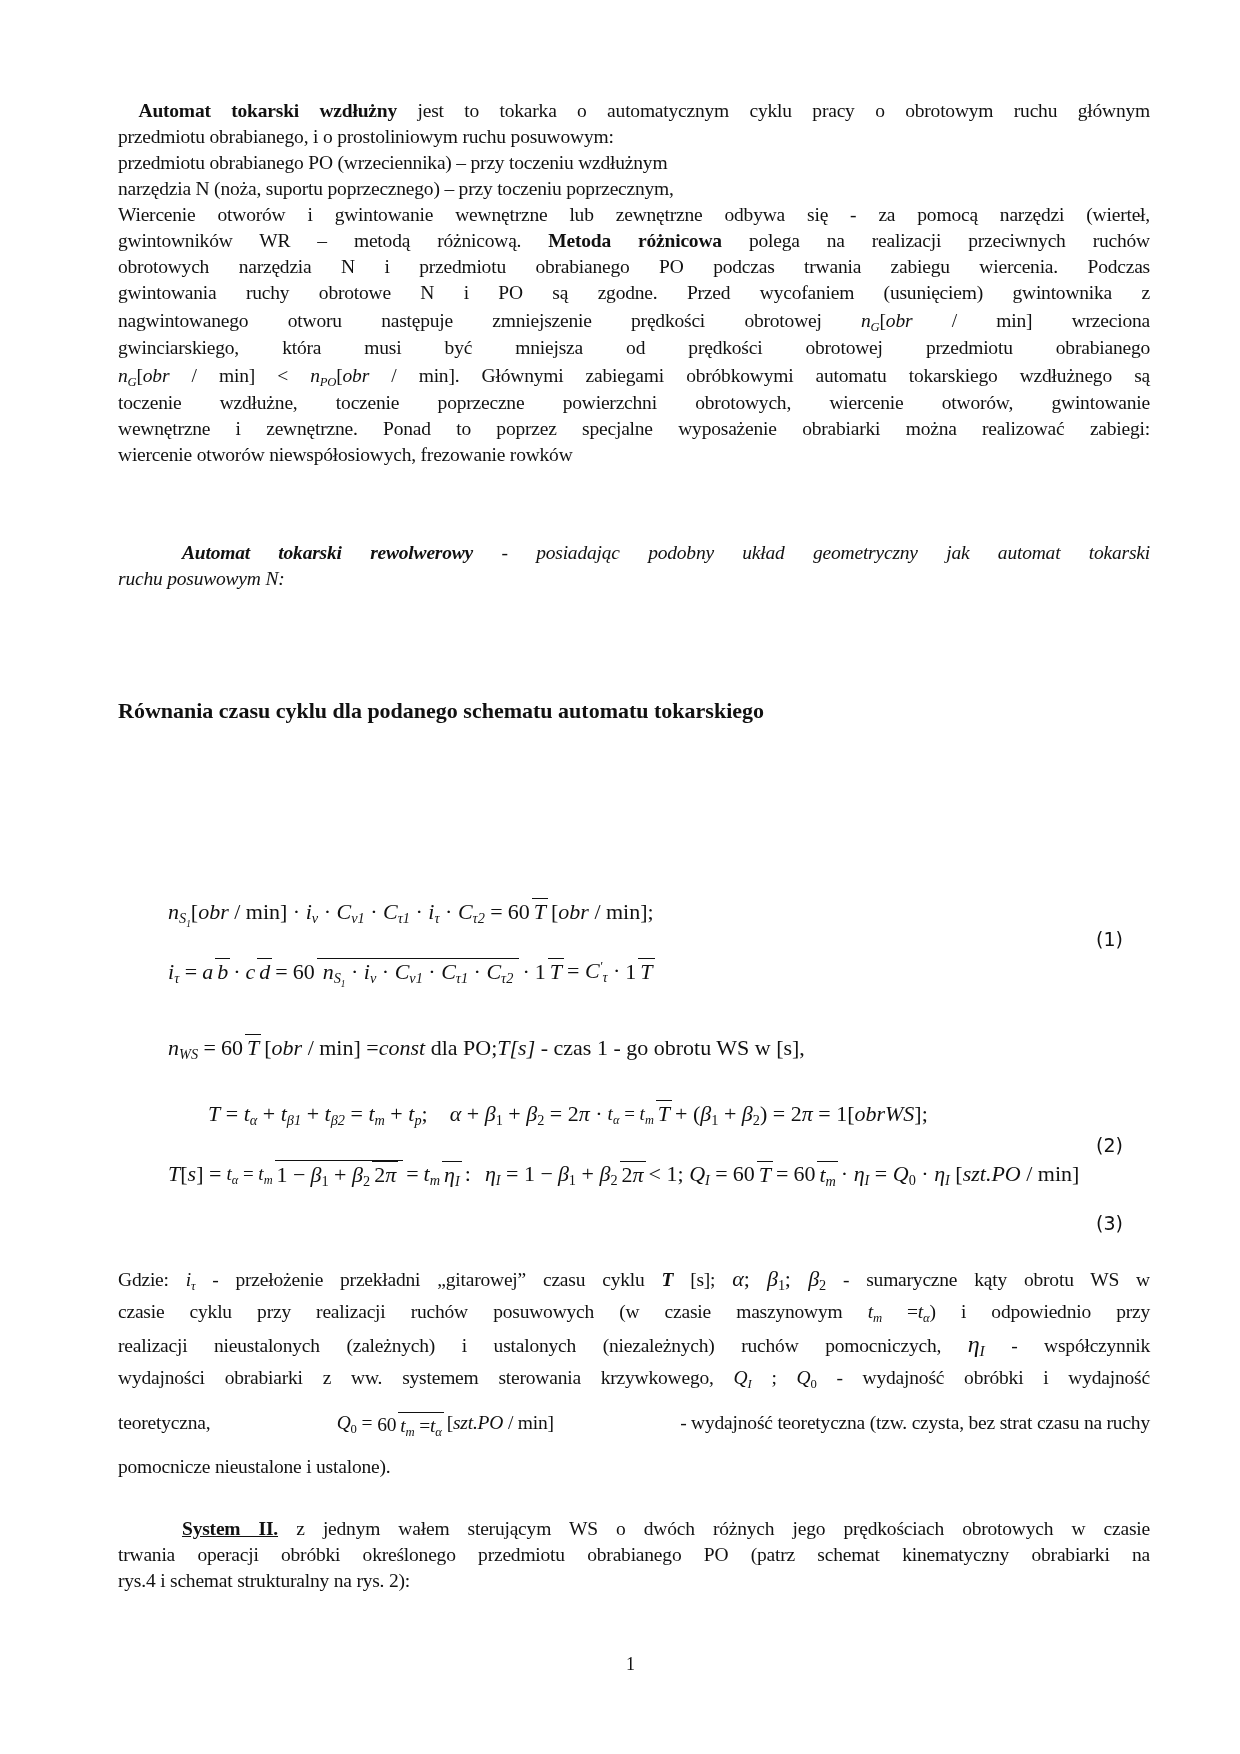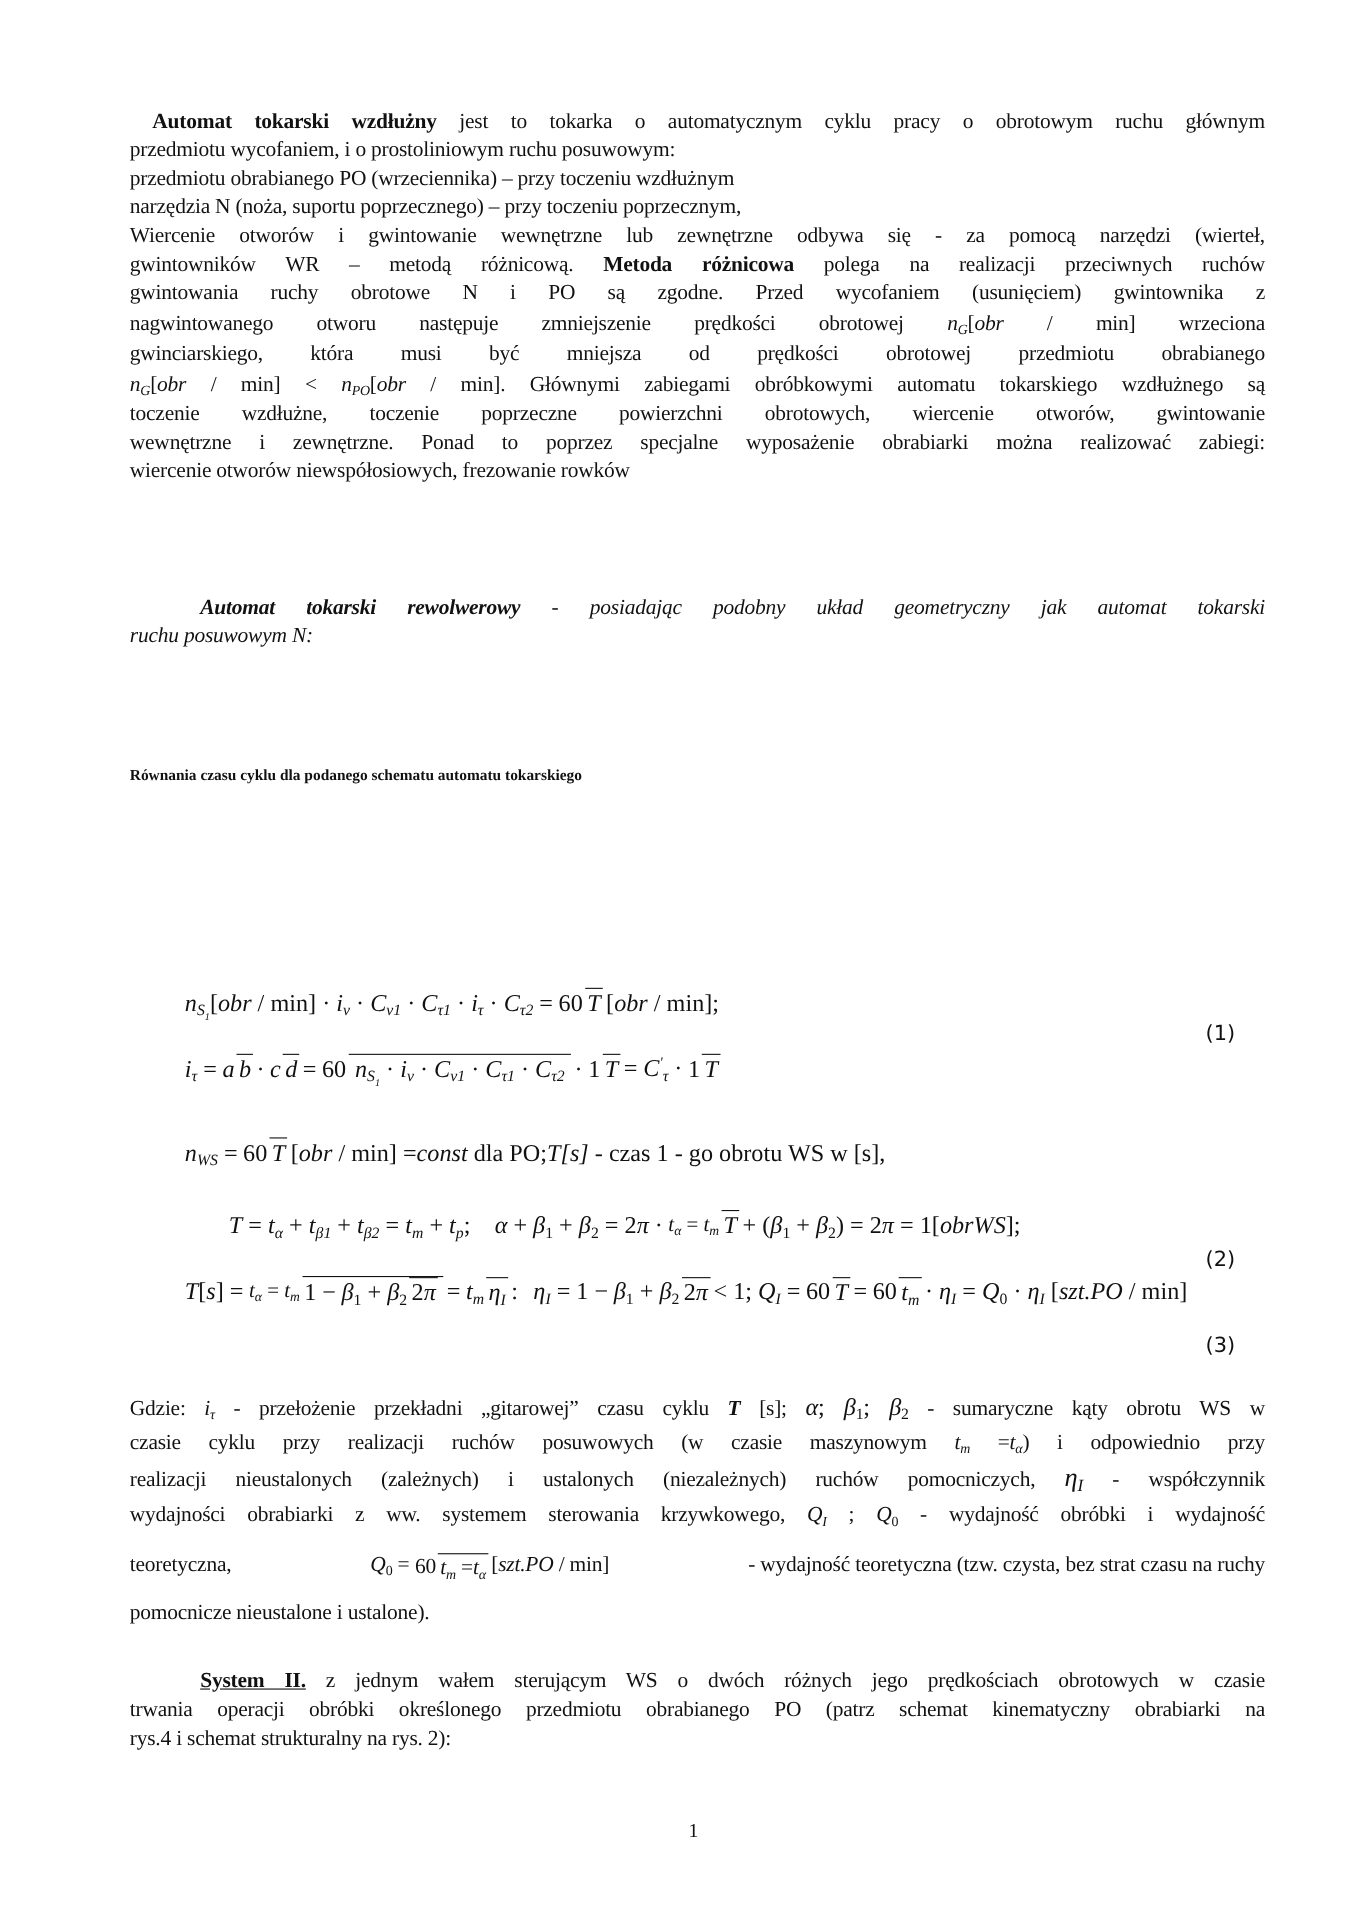--- a/index.html
+++ b/index.html
@@ -6,46 +6,47 @@
     body { width:1240px; height:1754px; position:relative; overflow:hidden; color:#111; font-family:"Liberation Serif", serif; }
     .page { position:absolute; left:0; top:0; width:1240px; height:1754px; }
     .para { position:absolute; left:118px; width:1032px; font-size:19.5px; line-height:26px; text-align:justify; font-family:"Liberation Serif", serif; letter-spacing:-0.2px; }
     .para .line { display:block; text-align:justify; text-align-last:justify; height:26px; white-space:nowrap; }
     .para .line.last { text-align-last:left; }
     b { font-weight:bold; }
     .indent { display:inline-block; width:64px; }
     .math { font-family:"Liberation Serif", serif; font-style:italic; }
     .rm { font-style:normal; }
     sub { font-size:65%; vertical-align:-4px; line-height:0; }
-    .heading { position:absolute; left:118px; top:698px; font-size:14px; font-weight:bold; font-family:"Liberation Serif", serif; }
+    .heading { position:absolute; left:118px; top:698px; font-size:22px; font-weight:bold; font-family:"Liberation Serif", serif; }
     .eq { position:absolute; font-family:"Liberation Serif", serif; font-size:22px; white-space:nowrap; display:flex; align-items:center; }
     .frac { display:inline-flex; flex-direction:row; align-items:center; vertical-align:middle; margin:0 3px; }
     .frac .num { padding:0 2px; line-height:26px; }
     .frac .den { padding:0 2px; border-top:1.5px solid #111; line-height:26px; }
     .eqnum { position:absolute; font-family:"DejaVu Sans", sans-serif; font-size:19px; }
     .pagenum { position:absolute; left:626px; top:1654px; font-size:18px; font-family:"Liberation Serif", serif; }
     u { text-decoration:underline; }
     .ital { font-style:italic; }
     .gap { display:inline-block; width:14px; }
   </style>
 </head>
 <body>
 
 <div class="page">
 
   <div class="para" style="top:98px;">
     <span class="line">&nbsp;<b>Automat tokarski wzdłużny</b> <span>jest to tokarka o automatycznym cyklu pracy o obrotowym ruchu głównym</span></span>
-    <span class="line last">przedmiotu wycofaniem, i o prostoliniowym ruchu posuwowym:</span>
+    <span class="line last">przedmiotu obrabianego, i o prostoliniowym ruchu posuwowym:</span>
     <span class="line last">przedmiotu obrabianego PO (wrzeciennika) – przy toczeniu wzdłużnym</span>
     <span class="line last">narzędzia N (noża, suportu poprzecznego) – przy toczeniu poprzecznym,</span>
   </div>
 
   <div class="para" style="top:202px;">
     <span class="line">Wiercenie otworów i gwintowanie wewnętrzne lub zewnętrzne odbywa się - za pomocą narzędzi (wierteł,</span>
     <span class="line"><span>gwintowników WR – metodą różnicową.</span> <b>Metoda różnicowa</b> <span>polega na realizacji przeciwnych ruchów</span></span>
+    <span class="line">obrotowych narzędzia N i przedmiotu obrabianego PO podczas trwania zabiegu wiercenia. Podczas</span>
     <span class="line">gwintowania ruchy obrotowe N i PO są zgodne. Przed wycofaniem (usunięciem) gwintownika z</span>
     <span class="line" style="height:29px; line-height:29px;"><span>nagwintowanego otworu następuje zmniejszenie prędkości obrotowej</span> <span class="math">n<sub>G</sub><span class="rm">[</span>obr<span class="rm"> / min]</span></span> <span>wrzeciona</span></span>
     <span class="line">gwinciarskiego, która musi być mniejsza od prędkości obrotowej przedmiotu obrabianego</span>
     <span class="line" style="height:29px; line-height:29px;"><span class="math">n<sub>G</sub><span class="rm">[</span>obr<span class="rm"> / min] &lt; </span>n<sub>PO</sub><span class="rm">[</span>obr<span class="rm"> / min].</span></span> <span>Głównymi zabiegami obróbkowymi automatu tokarskiego wzdłużnego są</span></span>
     <span class="line">toczenie wzdłużne, toczenie poprzeczne powierzchni obrotowych, wiercenie otworów, gwintowanie</span>
     <span class="line">wewnętrzne i zewnętrzne. Ponad to poprzez specjalne wyposażenie obrabiarki można realizować zabiegi:</span>
     <span class="line last">wiercenie otworów niewspółosiowych, frezowanie rowków</span>
   </div>
 
 

